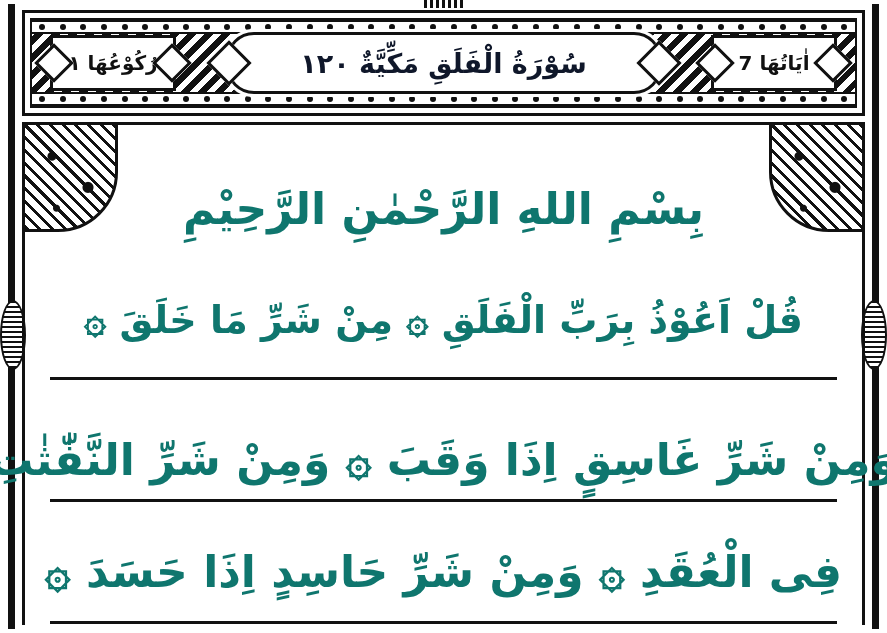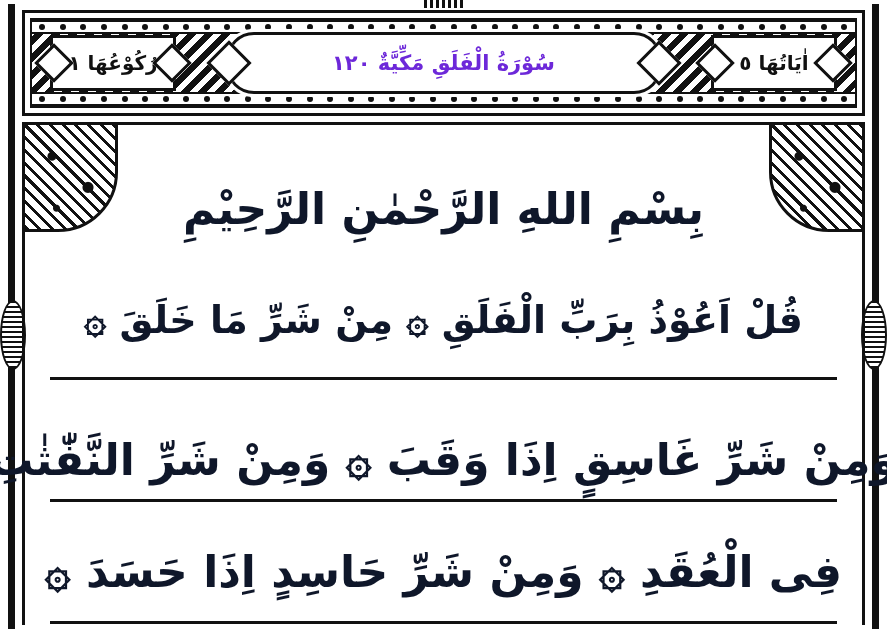--- a/index.html
+++ b/index.html
@@ -140,23 +140,23 @@
     height: 26px;
     background: #fff;
     border: 3px solid #111;
     transform: translateY(-50%) rotate(45deg);
   }
   .cartouche::before { left: -16px; }
   .cartouche::after  { right: -16px; }
 
   .surah-title {
     font-family: "DejaVu Sans", sans-serif;
-    font-size: 21px;
+    font-size: 27px;
     font-weight: bold;
-    color: #6d28d9;
+    color: #0f172a;
     direction: rtl;
     white-space: nowrap;
     line-height: 1;
   }
 
   
   .side-box {
     position: absolute;
     top: 50%;
     transform: translateY(-50%);
@@ -236,21 +236,21 @@
   .line-rule {
     position: absolute;
     left: 25px;
     right: 25px;
     height: 3px;
     background: #111;
   }
 
   .ar {
     font-family: "DejaVu Sans", sans-serif;
-    color: #0f172a;
+    color: #0f766e;
     direction: rtl;
     unicode-bidi: bidi-override;
     white-space: nowrap;
     text-align: center;
     line-height: 1.25;
     font-weight: bold;
   }
 
   .line-basmala .ar { font-size: 44px; }
   .line-1 .ar { font-size: 38px; }
@@ -371,21 +371,21 @@
           <i></i>
           <i></i>
           <i></i>
           <i></i>
           <i></i>
           <i></i>
           <i></i>
       </div>
 
       <div class="side-box right">
-        <span>اٰيَاتُهَا ٥</span>
+        <span>اٰيَاتُهَا 7</span>
       </div>
 
       <div class="cartouche">
         <div class="surah-title">سُوْرَةُ الْفَلَقِ مَكِّيَّةٌ ١٢٠</div>
       </div>
 
       <div class="side-box left">
         <span>رُكُوْعُهَا ١</span>
       </div>
     </div>

